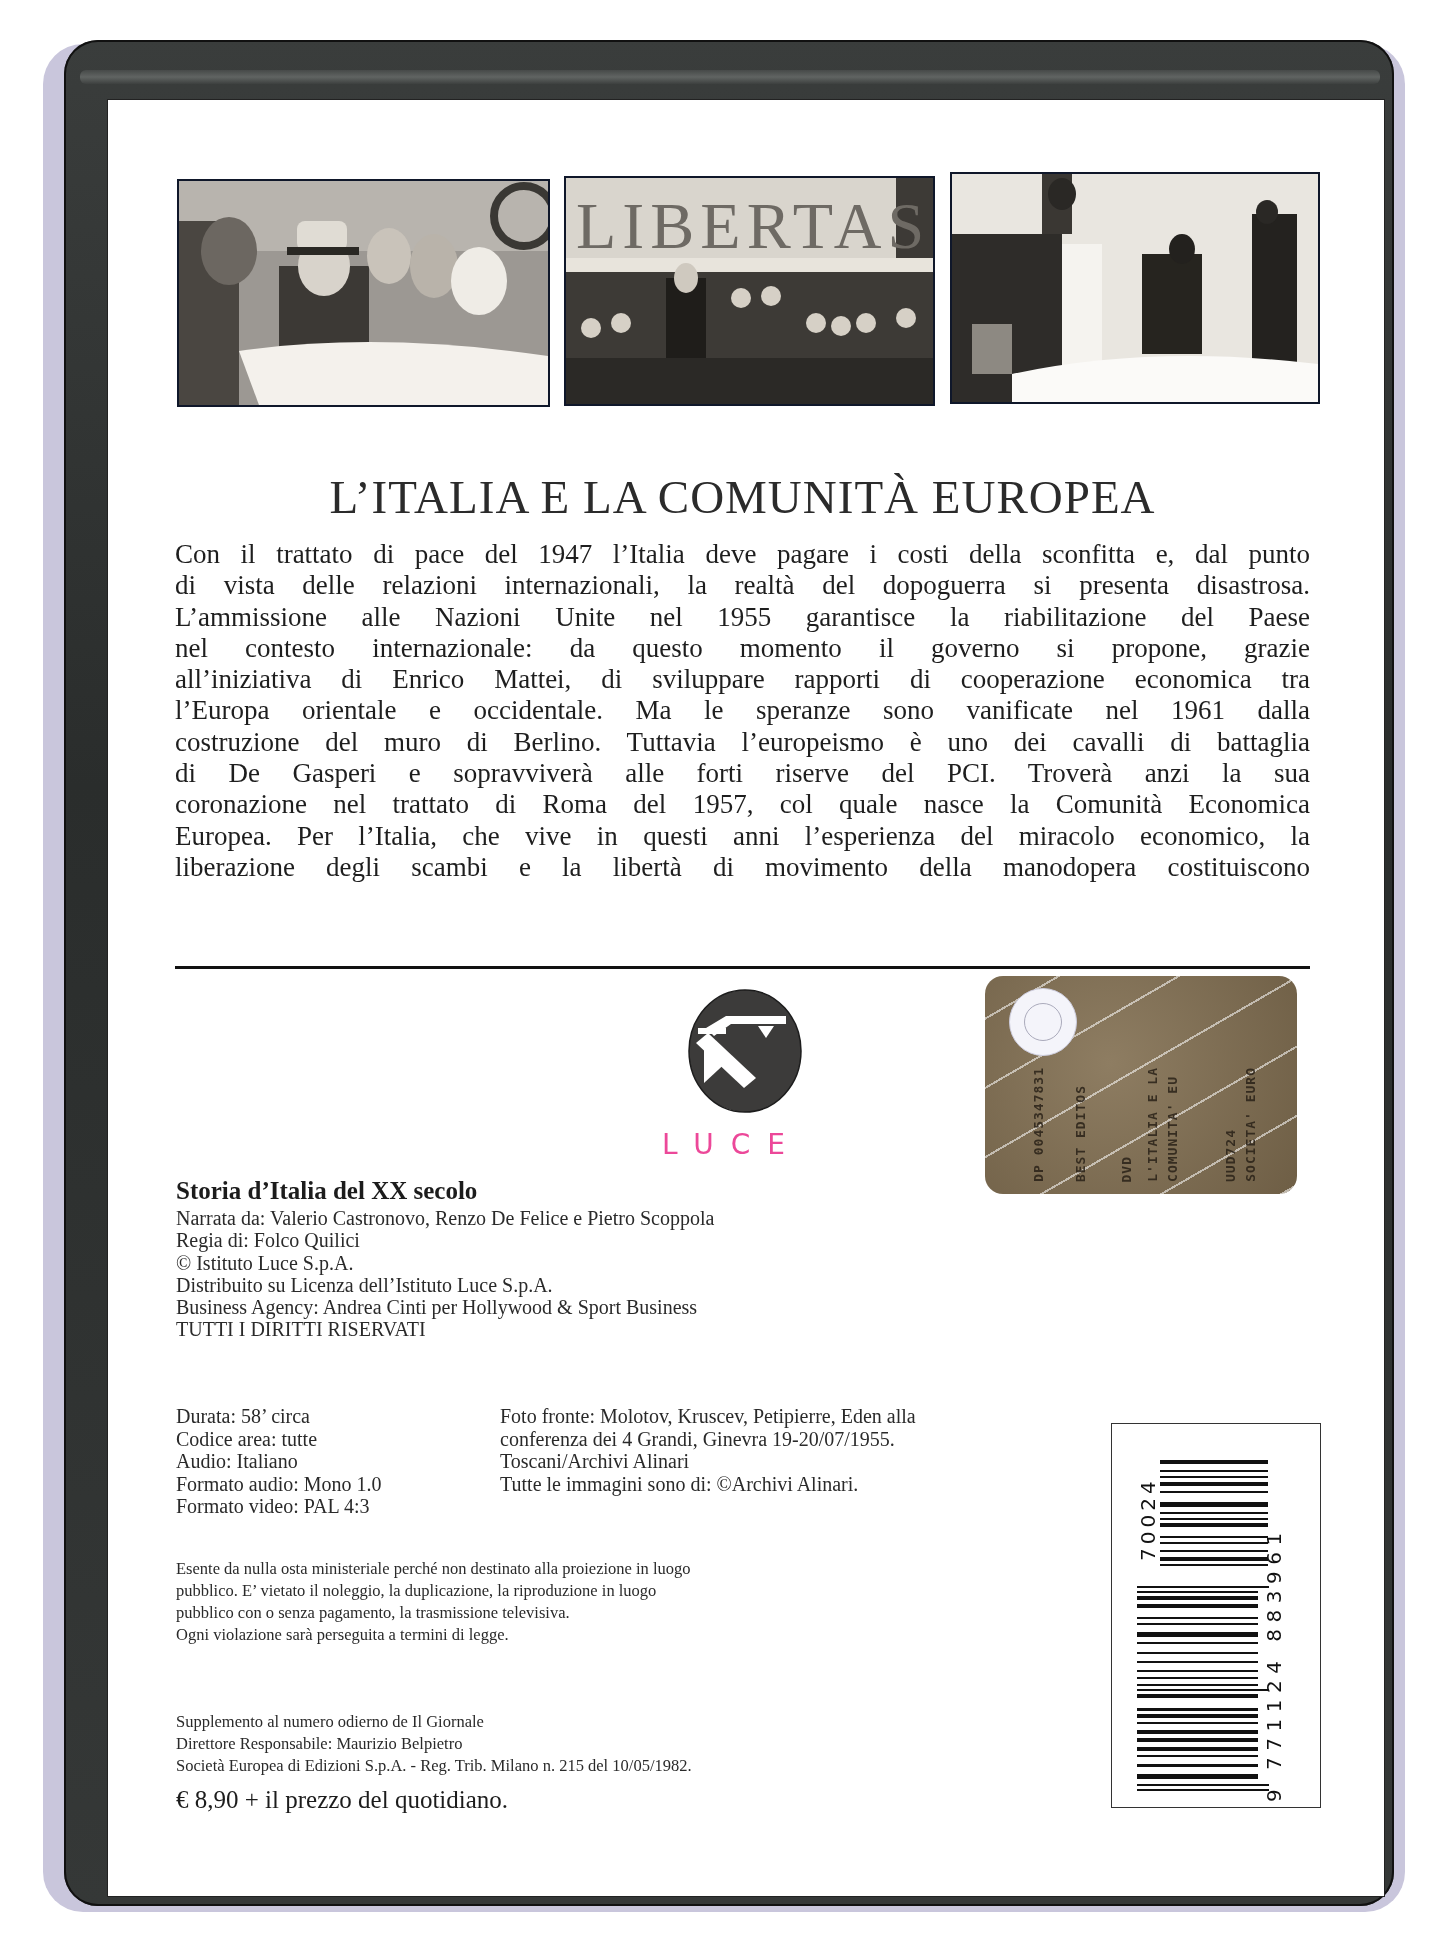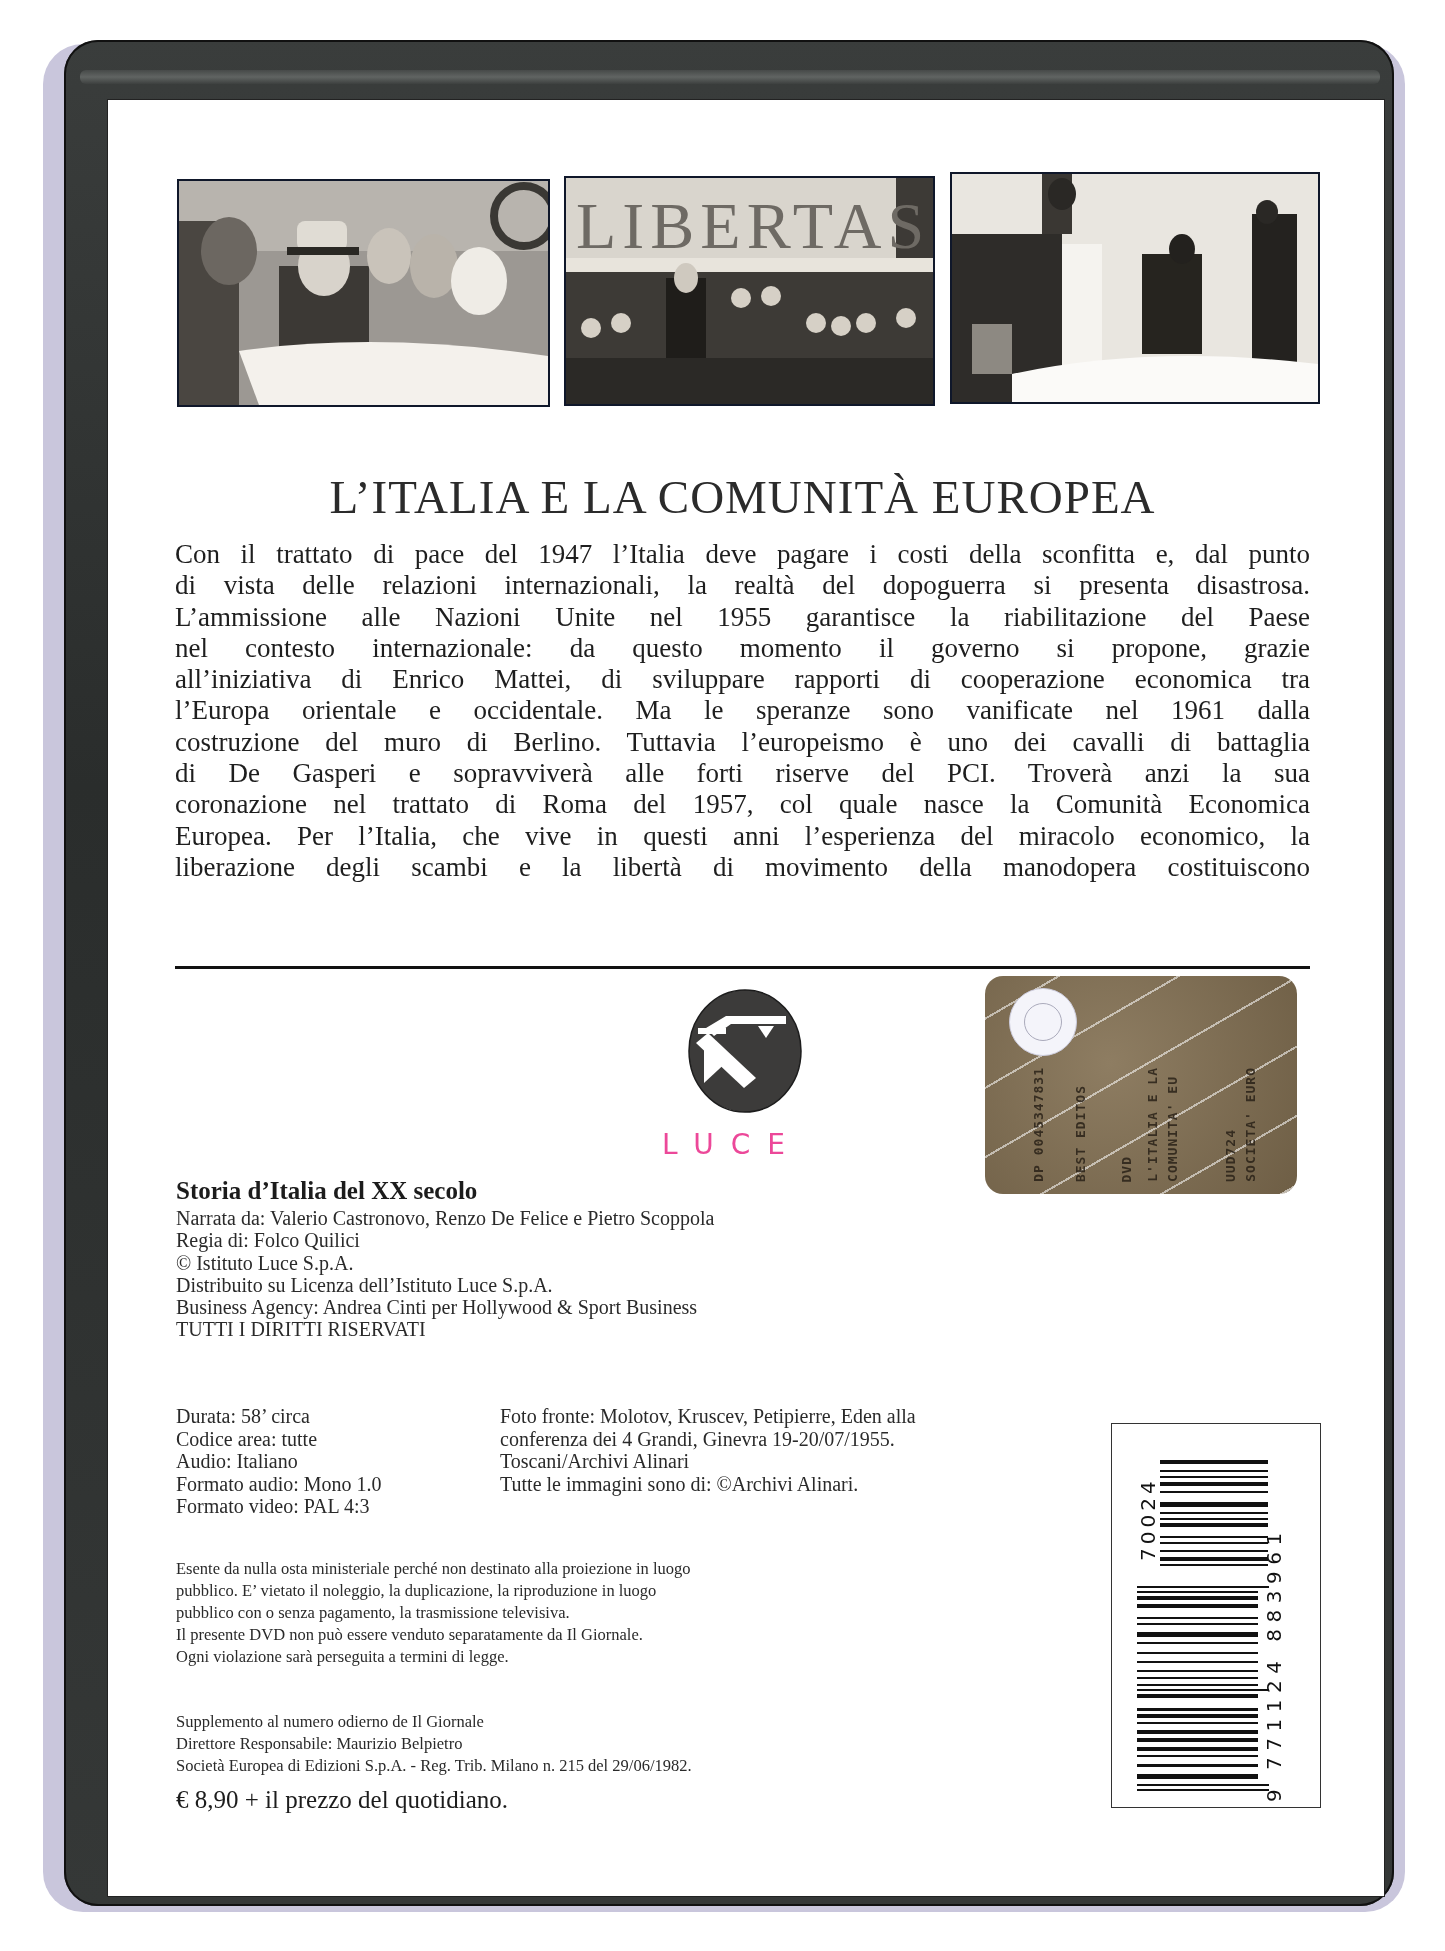--- a/index.html
+++ b/index.html
@@ -239,28 +239,27 @@
   <div>Foto fronte: Molotov, Kruscev, Petipierre, Eden alla</div>
   <div>conferenza dei 4 Grandi, Ginevra 19-20/07/1955.</div>
   <div>Toscani/Archivi Alinari</div>
   <div>Tutte le immagini sono di: ©Archivi Alinari.</div>
 </div>
 
 <div class="legal">
   <div>Esente da nulla osta ministeriale perché non destinato alla proiezione in luogo</div>
   <div>pubblico. E’ vietato il noleggio, la duplicazione, la riproduzione in luogo</div>
   <div>pubblico con o senza pagamento, la trasmissione televisiva.</div>
-  <div>Il presente DVD non può essere venduto separatamente da Il Giornale.</div>
   <div>Ogni violazione sarà perseguita a termini di legge.</div>
 </div>
 
 <div class="publisher">
   <div>Supplemento al numero odierno de Il Giornale</div>
   <div>Direttore Responsabile: Maurizio Belpietro</div>
-  <div>Società Europea di Edizioni S.p.A. - Reg. Trib. Milano n. 215 del 29/06/1982.</div>
+  <div>Società Europea di Edizioni S.p.A. - Reg. Trib. Milano n. 215 del 10/05/1982.</div>
 </div>
 
 <div class="price">€ 8,90 + il prezzo del quotidiano.</div>
 
 <div class="barcode-box">
   <svg class="barcode-svg" viewBox="0 0 208 383">
     <g fill="#111">
 
       <rect x="48" y="36" width="108" height="4"></rect>
       <rect x="48" y="46" width="108" height="2"></rect>

